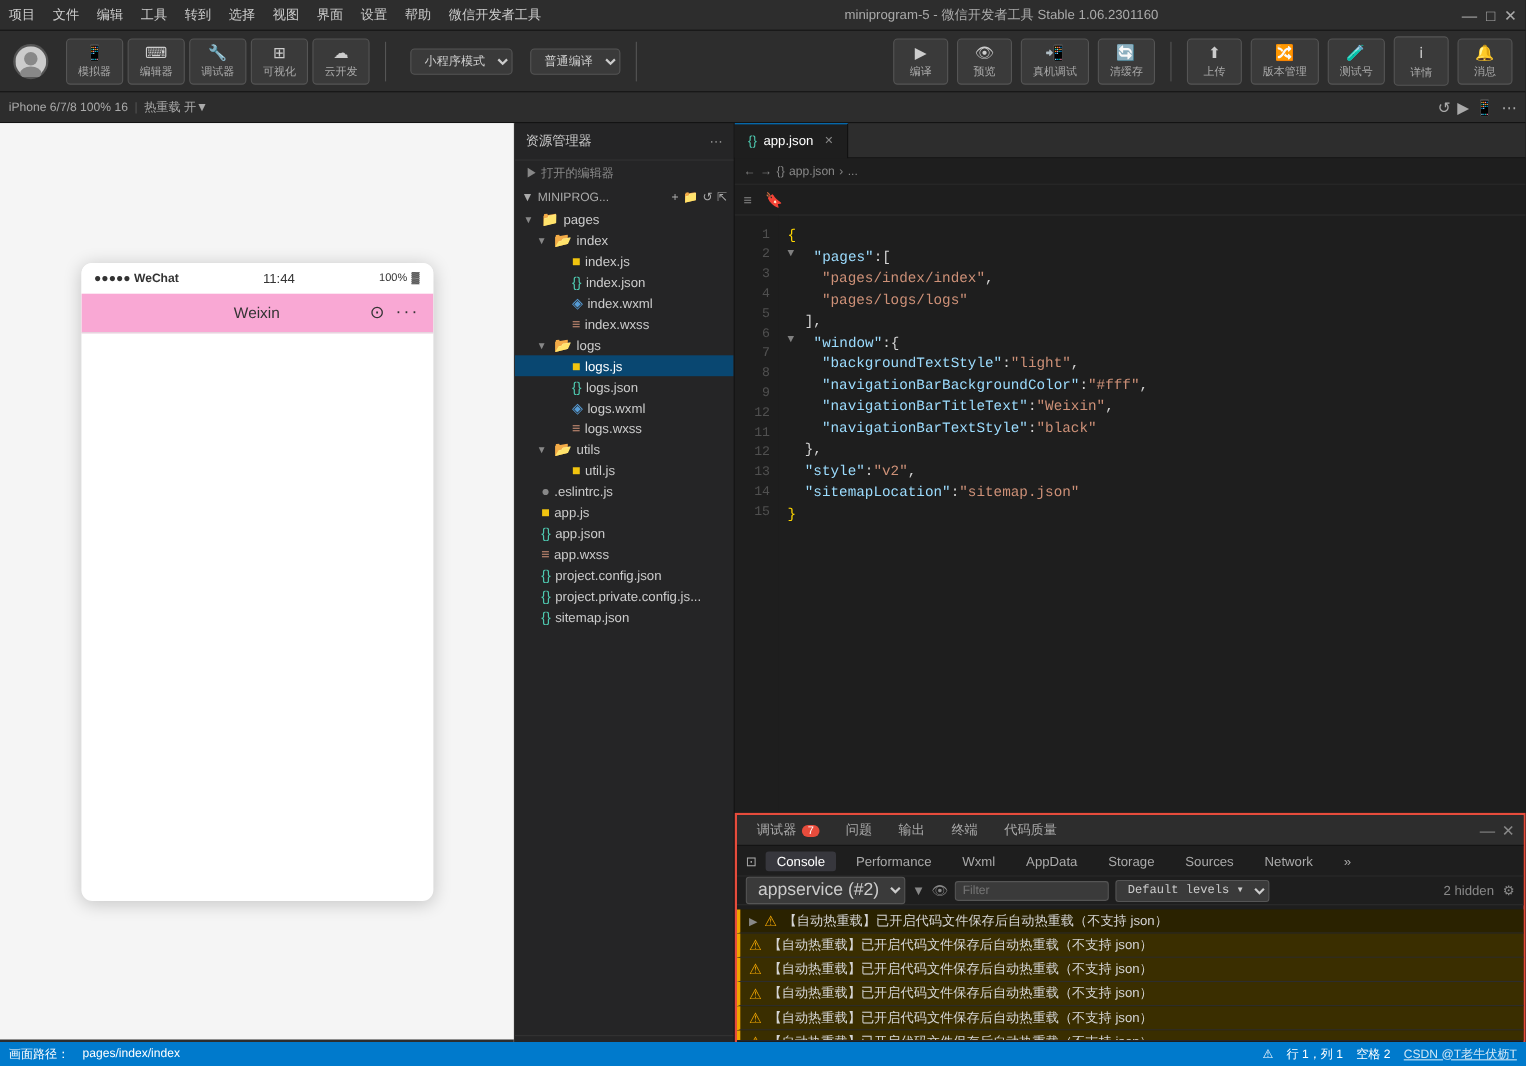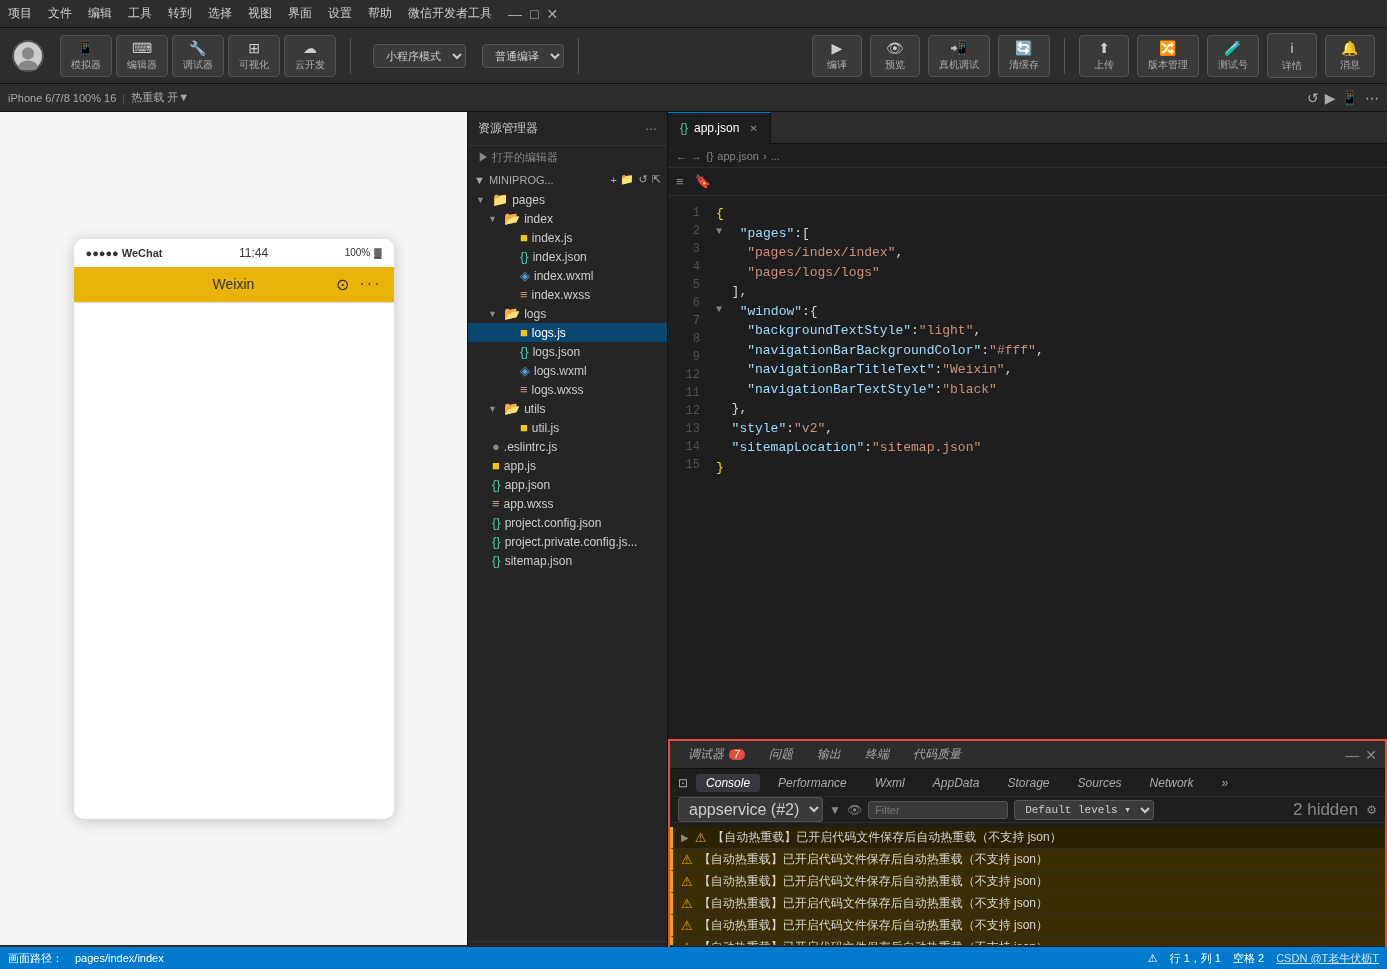--- a/index.html
+++ b/index.html
@@ -173,21 +173,21 @@
       display: flex;
       align-items: center;
       padding: 0 12px;
       font-size: 11px;
       color: #333;
     }
     .phone-status-left { font-weight: bold; font-size: 11px; }
     .phone-status-center { flex: 1; text-align: center; font-size: 12px; }
     .phone-status-right { display: flex; align-items: center; gap: 4px; font-size: 10px; }
     .phone-nav-bar {
-      background: #eab308;
+      background: #f9a8d4;
       border-bottom: 1px solid #e0e0e0;
       height: 36px;
       display: flex;
       align-items: center;
       justify-content: center;
       position: relative;
     }
     .phone-nav-title { font-size: 14px; color: #333; font-weight: 500; }
     .phone-nav-dots { position: absolute; right: 12px; font-size: 16px; color: #333; letter-spacing: 2px; }
     .phone-nav-record { position: absolute; right: 44px; font-size: 16px; color: #333; }
@@ -389,21 +389,20 @@
       padding: 0 8px;
       gap: 4px;
       border-bottom: 1px solid #111;
     }
     .debug-tab {
       padding: 2px 10px;
       font-size: 12px;
       color: #aaa;
       cursor: pointer;
       border-radius: 3px;
-      font-style: italic;
     }
     .debug-tab.active {
       color: #fff;
       background: #37373d;
     }
     .debug-tab-badge {
       background: #e74c3c;
       color: white;
       border-radius: 8px;
       padding: 0 5px;
@@ -452,21 +451,21 @@
     }
     .debug-levels {
       background: #3a3a3a;
       border: 1px solid #555;
       color: #ccc;
       padding: 2px 6px;
       font-size: 11px;
       border-radius: 3px;
       font-family: Liberation Mono, monospace;
     }
-    .debug-hidden-count { font-size: 17px; color: #888; }
+    .debug-hidden-count { font-size: 12px; color: #888; }
     .debug-settings-icon { color: #888; cursor: pointer; }
 
     .debug-console {
       flex: 1;
       overflow-y: auto;
       padding: 4px 0;
     }
     .console-msg {
       display: flex;
       align-items: center;
@@ -536,20 +535,21 @@
   <span>文件</span>
   <span>编辑</span>
   <span>工具</span>
   <span>转到</span>
   <span>选择</span>
   <span>视图</span>
   <span>界面</span>
   <span>设置</span>
   <span>帮助</span>
   <span>微信开发者工具</span>
+  <div class="top-menu-title">miniprogram-5 - 微信开发者工具 Stable 1.06.2301160</div>
   <div class="top-menu-controls">
     <span>—</span>
     <span>□</span>
     <span>✕</span>
   </div>
 </div>
 
 <div class="toolbar">
   <div class="toolbar-avatar">
     <svg viewBox="0 0 32 32" fill="none" xmlns="http://www.w3.org/2000/svg">

